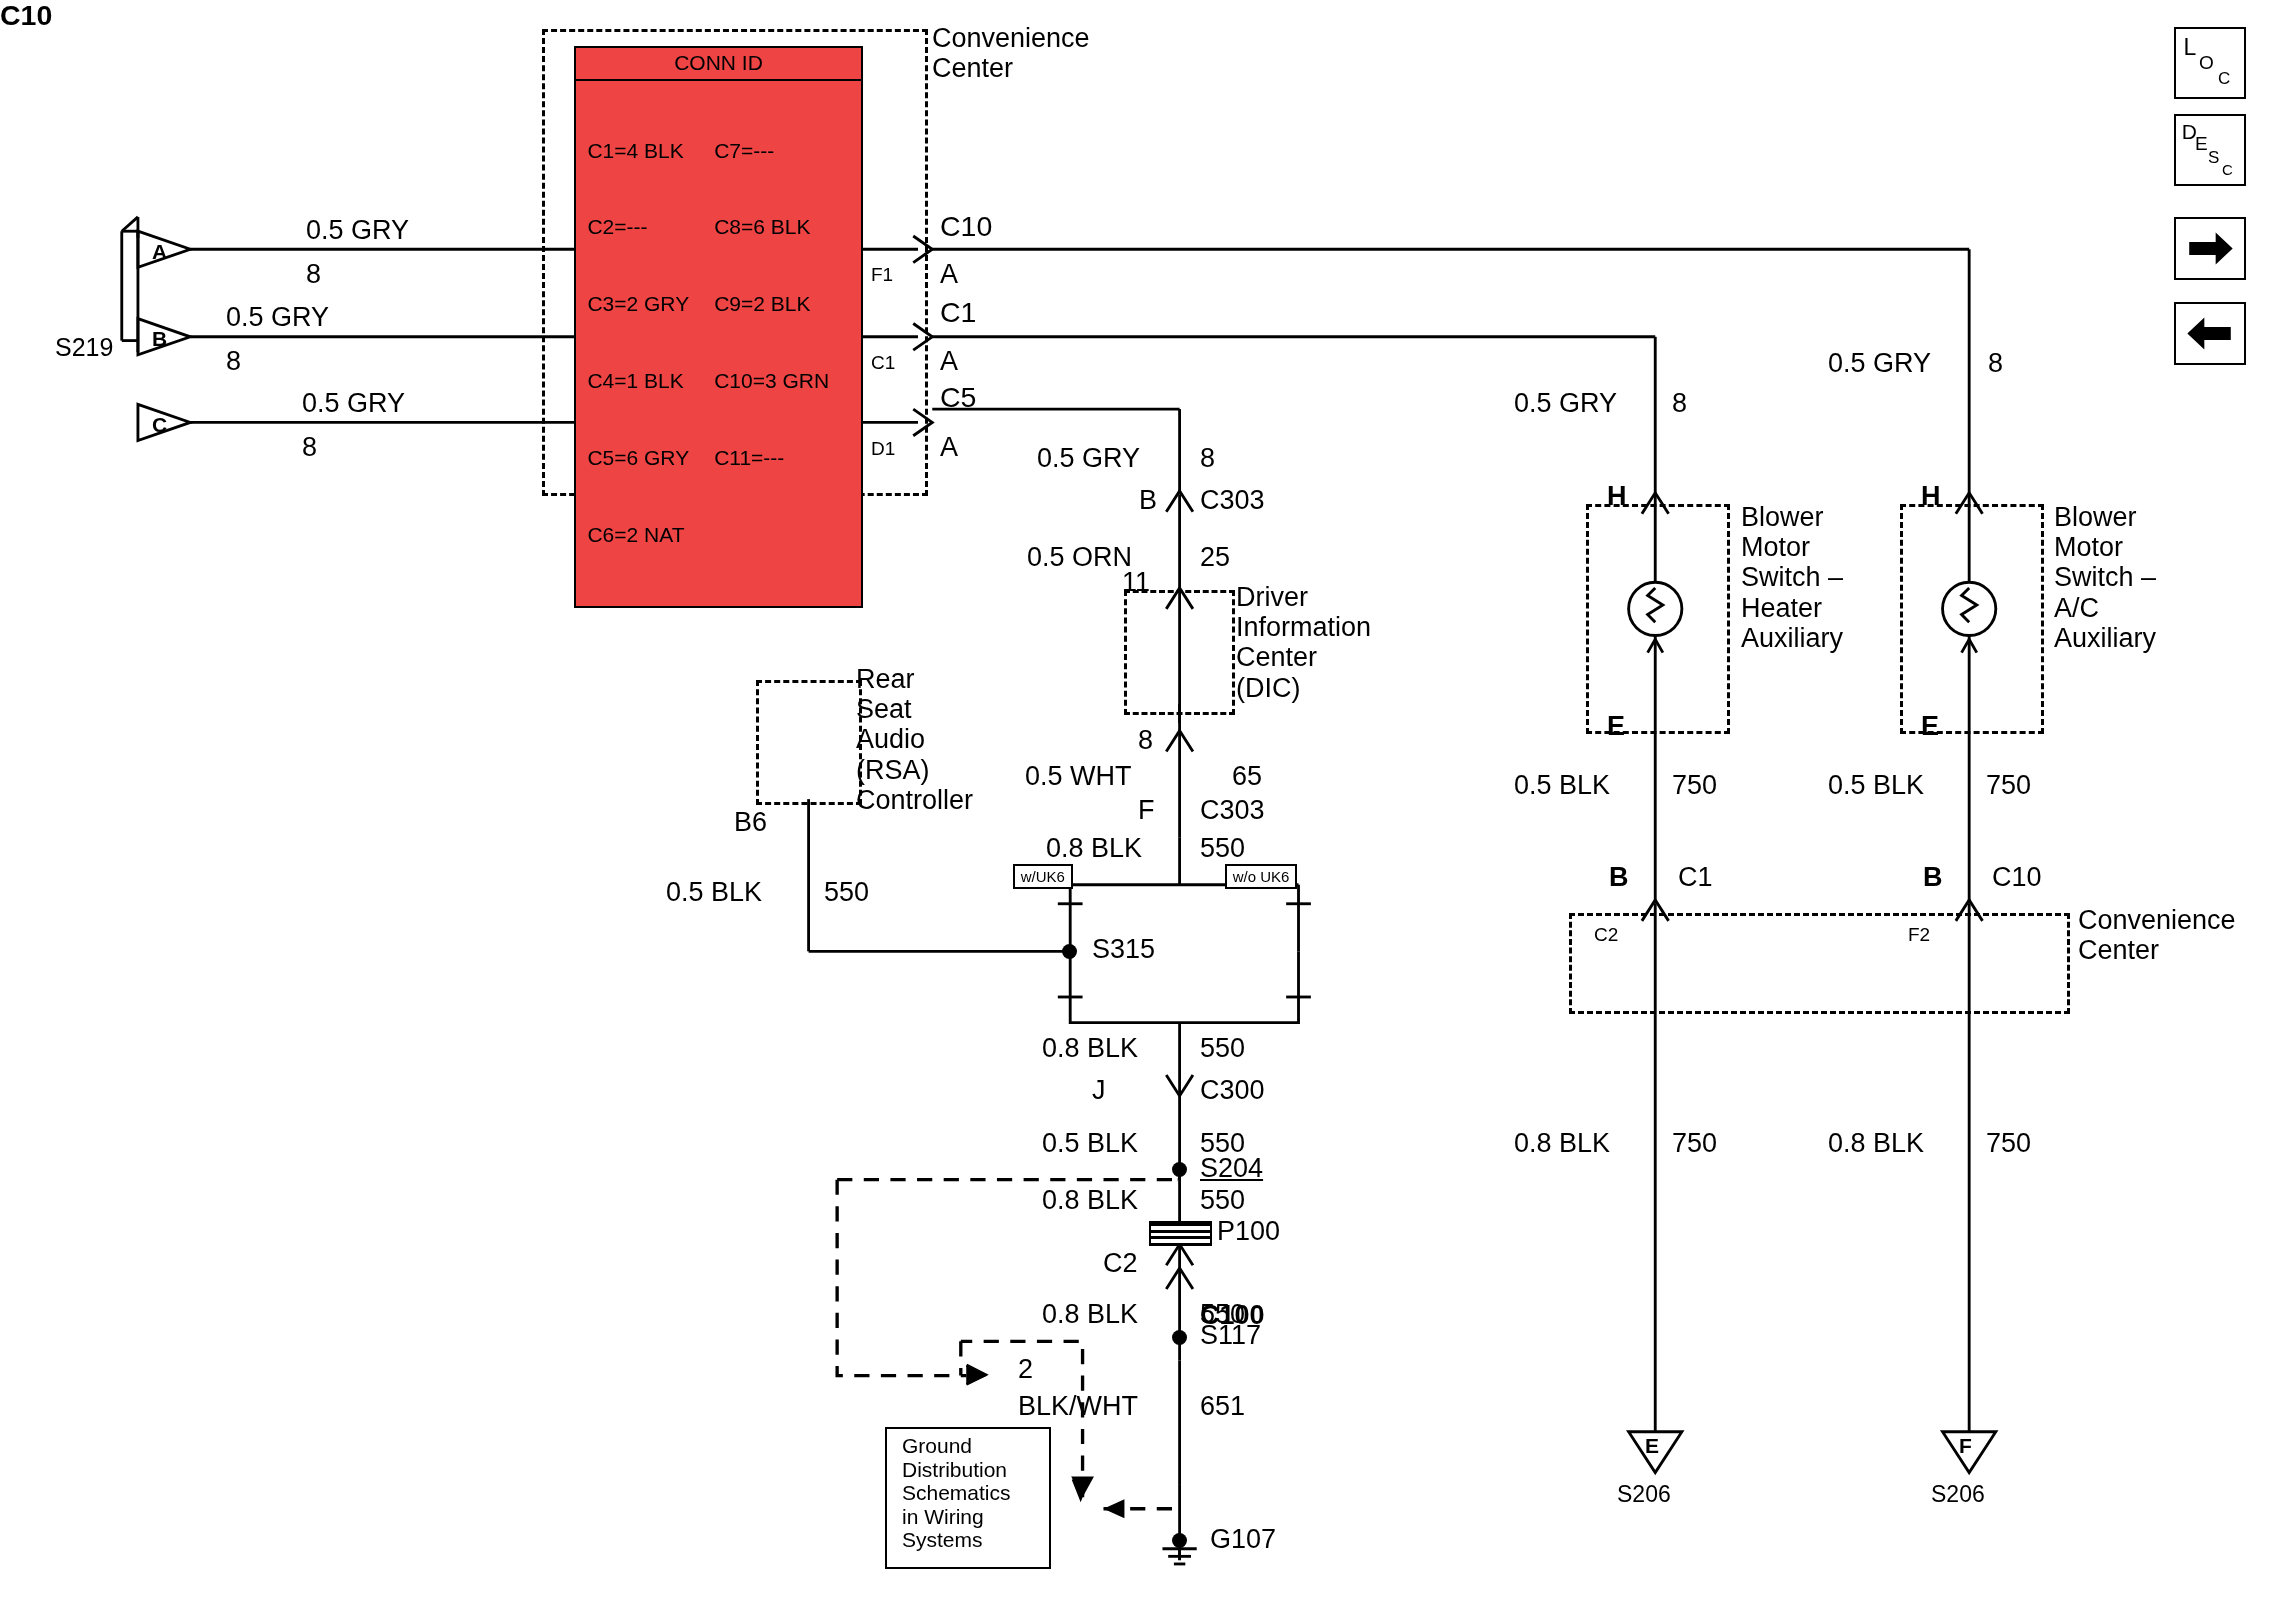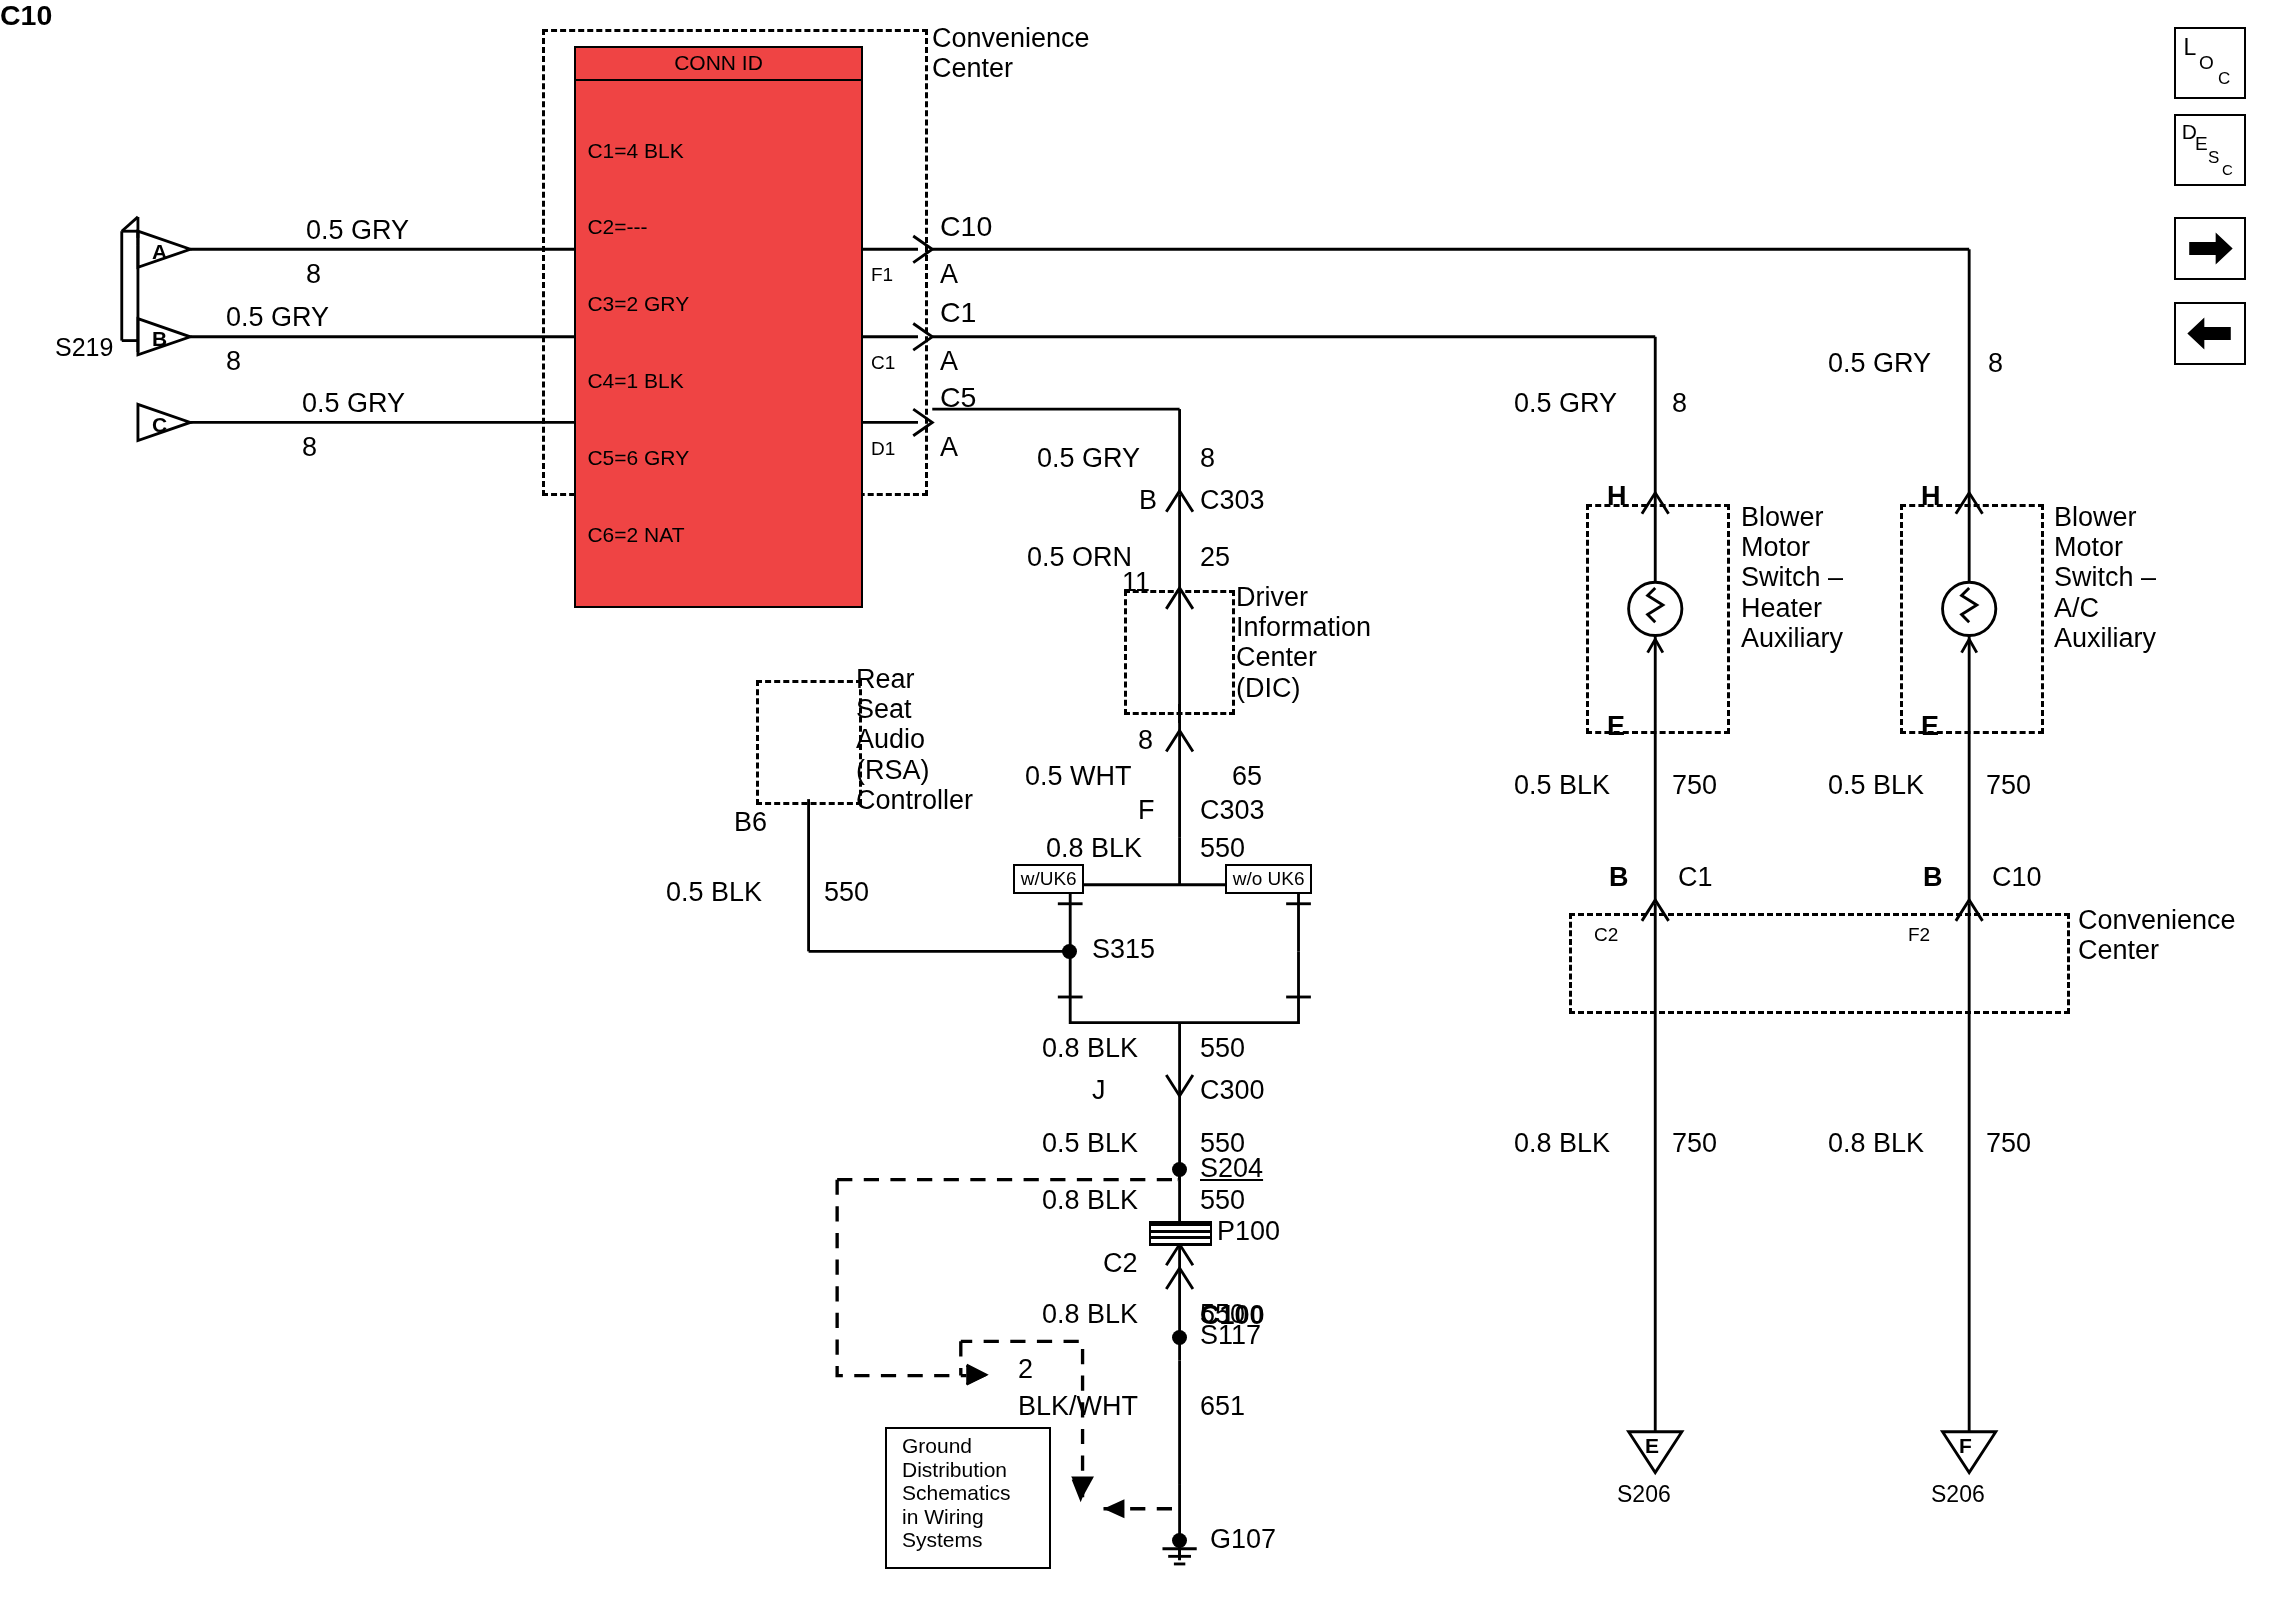--- a/index.html
+++ b/index.html
@@ -17,21 +17,21 @@
   .b{font-weight:bold;}
   .dashbox{position:absolute;border:3.8px dashed #000;}
   .solidbox{position:absolute;border:2.9px solid #000;}
   .dot{position:absolute;width:15px;height:15px;background:#000;border-radius:50%;}
   .nav{position:absolute;border:2.9px solid #000;background:#fff;}
   svg{position:absolute;left:0;top:0;overflow:visible;}
   .conn-id{position:absolute;border:2.9px solid #000;background:#ef4444;}
   .conn-title{text-align:center;font-size:21px;border-bottom:2.9px solid #000;padding:2.9px 0 3.8px 0;}
   .conn-body{display:flex;padding:5.7px 9.5px 7.6px 11.4px;font-size:21px;line-height:1.22;}
   .conn-col{margin-right:25px;white-space:pre;}
-  .uk6{position:absolute;border:2.9px solid #000;background:#fff;font-size:19px;padding:1.9px 5.7px;}
+  .uk6{position:absolute;border:2.9px solid #000;background:#fff;font-size:15px;padding:1.9px 5.7px;}
 </style>
 </head>
 <body>
 
 <div class="stage">
 
   <svg width="2285" height="1603" viewBox="0 0 2402 1685">
     <g stroke="#000" stroke-width="3" fill="none">
 
       <path d="M128 243 L145 243"></path>
@@ -181,20 +181,27 @@
   <div class="conn-id" style="left:574px;top:46px;width:285px;">
     <div class="conn-title">CONN ID</div>
     <div class="conn-body">
       <div class="conn-col">
         <div>C1=4 BLK</div>
         <div>C2=---</div>
         <div>C3=2 GRY</div>
         <div>C4=1 BLK</div>
         <div>C5=6 GRY</div>
         <div>C6=2 NAT</div>
+      </div>
+      <div class="conn-col">
+        <div>C7=---</div>
+        <div>C8=6 BLK</div>
+        <div>C9=2 BLK</div>
+        <div>C10=3 GRN</div>
+        <div>C11=---</div>
       </div>
     </div>
   </div>
 
   <div class="lbl f28" style="left:932px;top:23px;">Convenience
 Center</div>
   <div class="lbl f28" style="left:1236px;top:582px;">Driver
 Information
 Center
 (DIC)</div>

